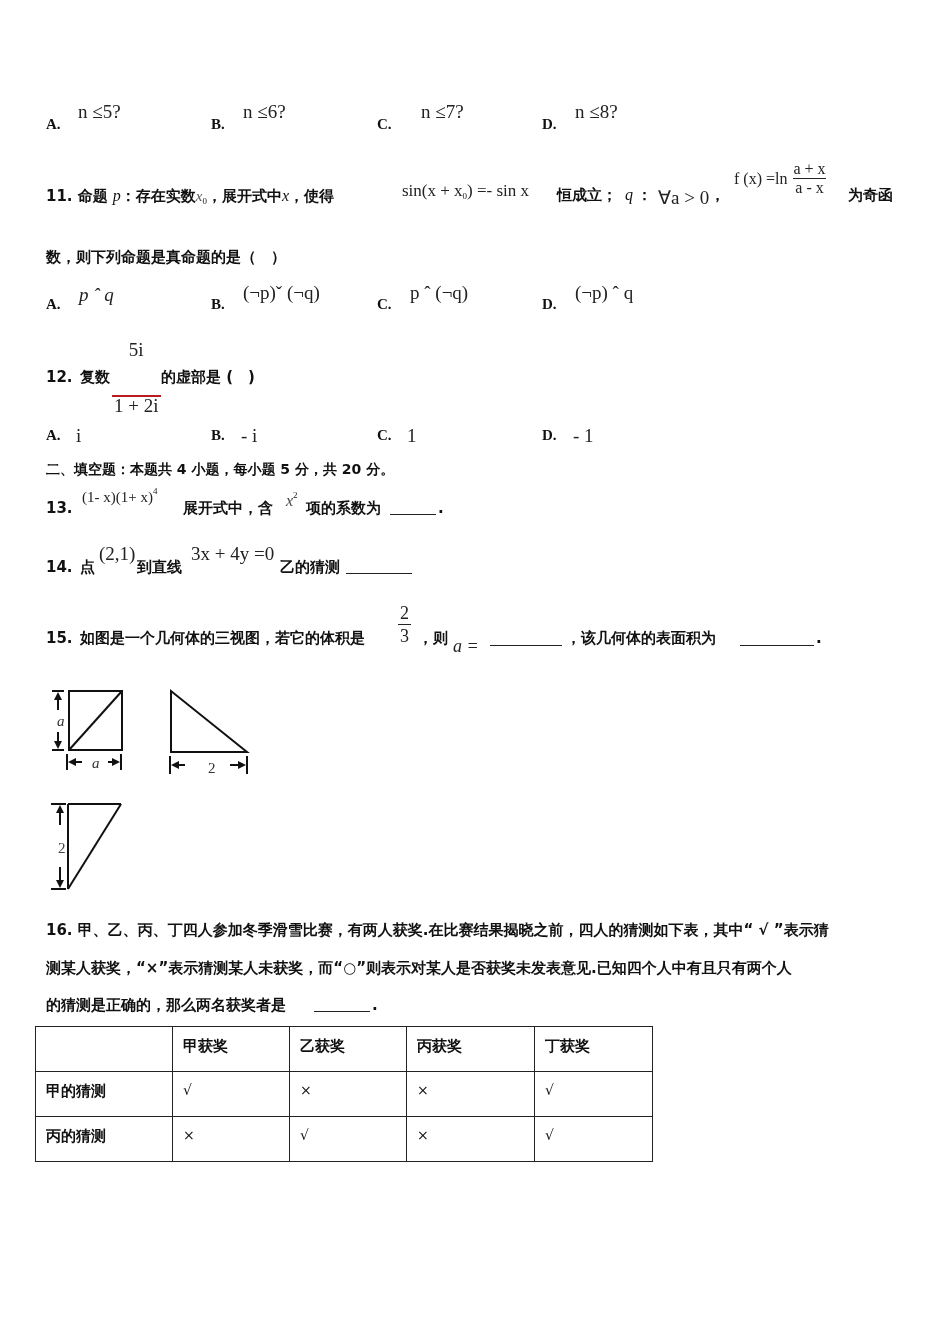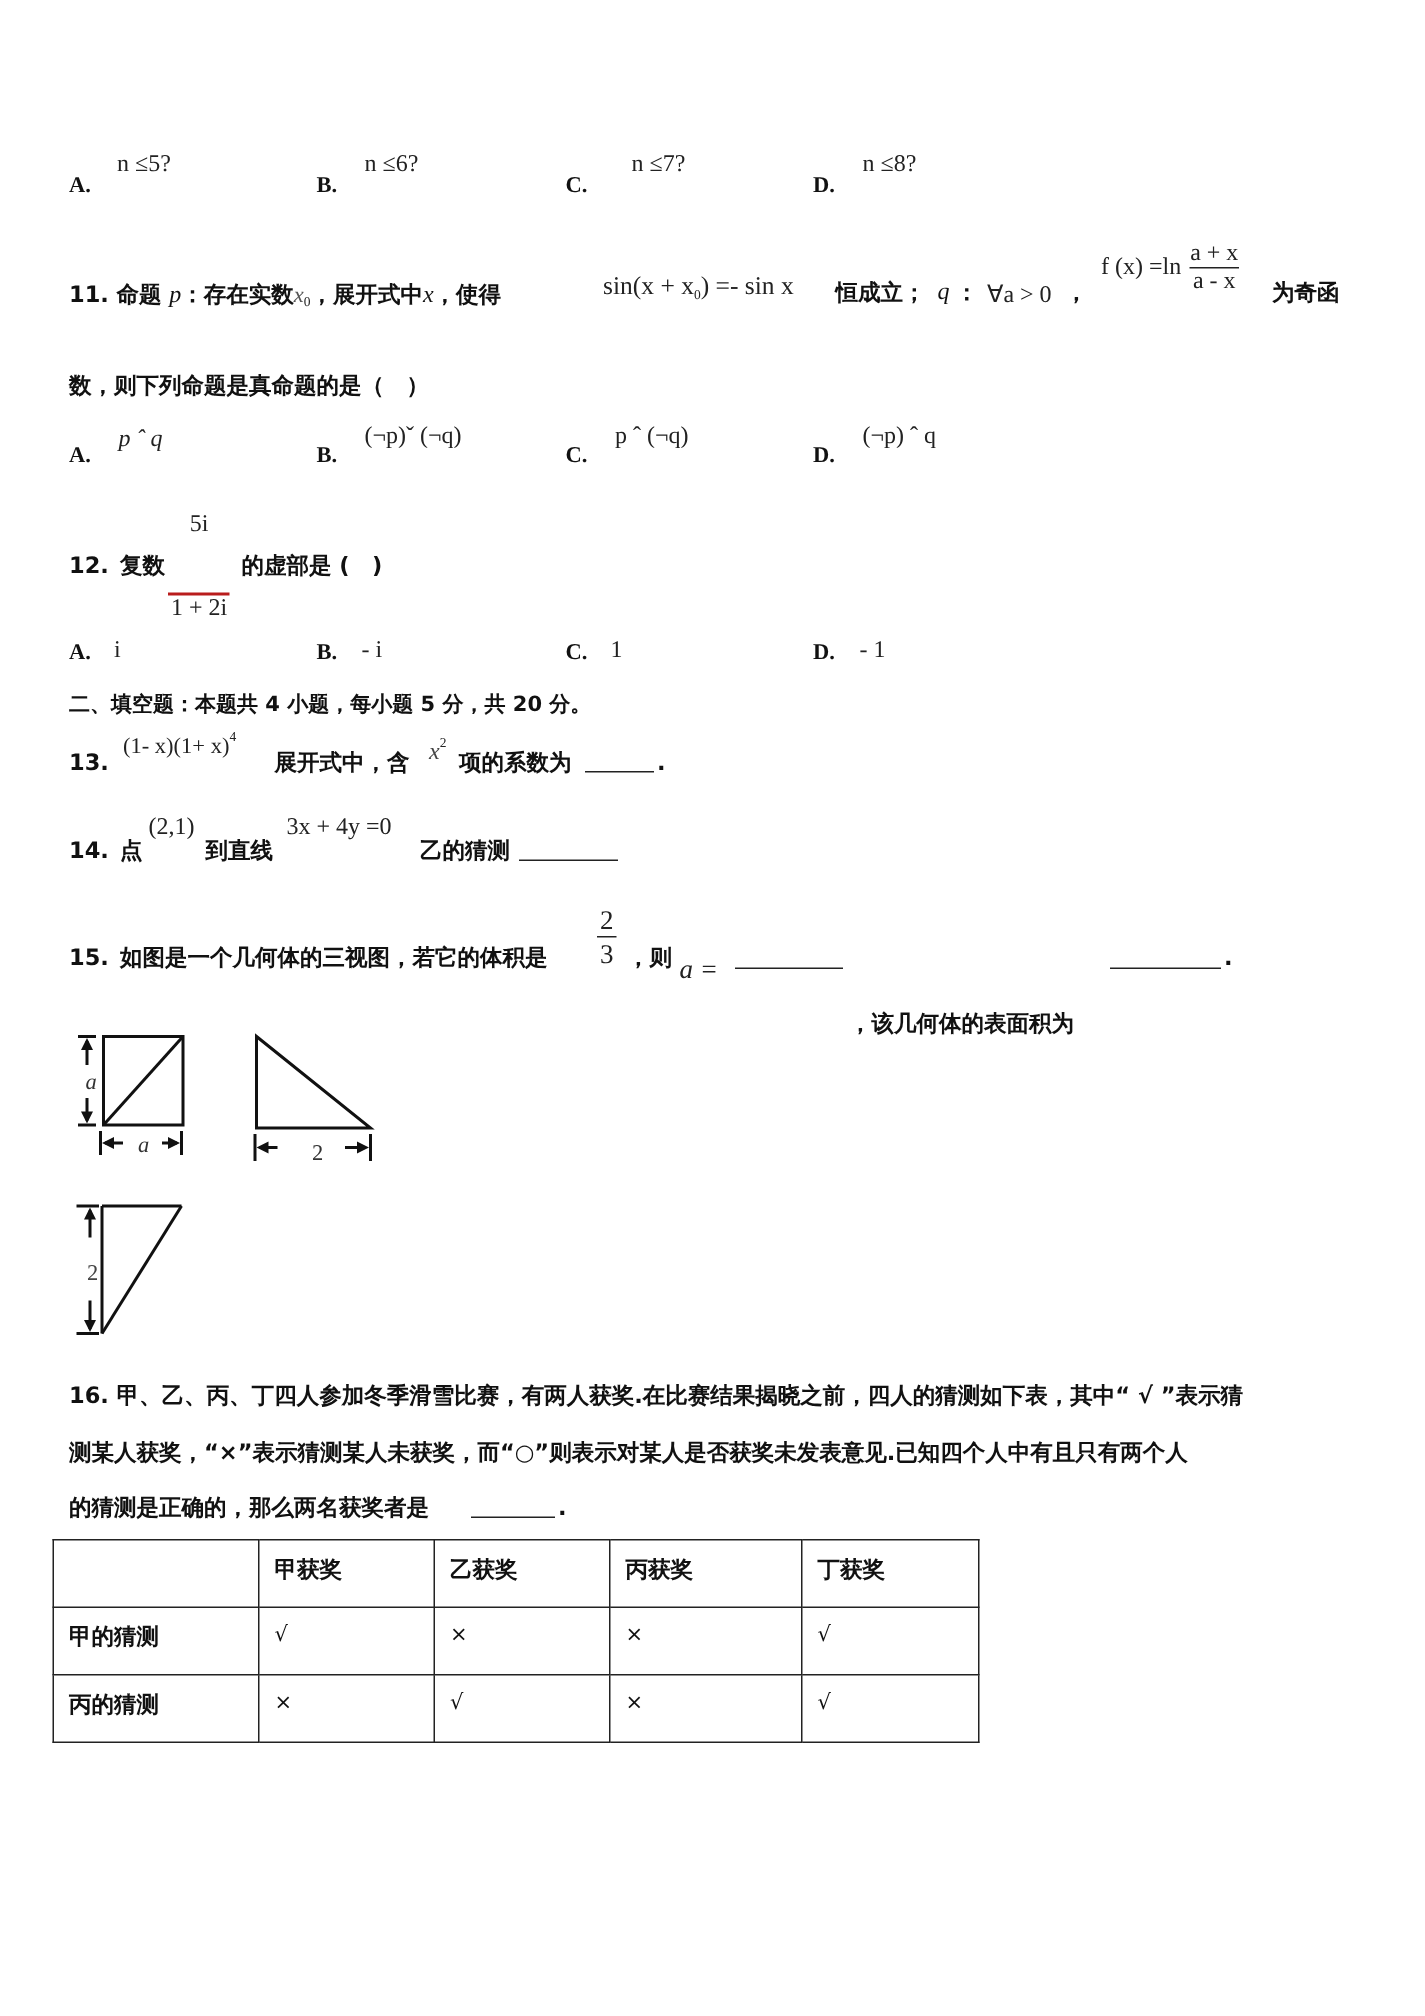--- a/index.html
+++ b/index.html
@@ -3,21 +3,21 @@
 <meta charset="utf-8">
 <style>
   html, body { margin: 0; padding: 0; background: #ffffff; }
   body {
     width: 950px; height: 1344px; position: relative; overflow: hidden;
     font-family: "DejaVu Sans", sans-serif; color: #111;
   }
   .abs { position: absolute; white-space: nowrap; }
   .cn { font-family: "DejaVu Sans", sans-serif; font-weight: bold; font-size: 15px; }
   .lbl { font-family: "Liberation Serif", serif; font-weight: bold; font-size: 15px; }
-  .m { font-family: "Liberation Serif", serif; font-size: 16px; color: #222; }
+  .m { font-family: "Liberation Serif", serif; font-size: 19px; color: #222; }
   .mi { font-family: "Liberation Serif", serif; font-style: italic; }
   .sub { font-size: 9px; vertical-align: -3px; }
   .sup { font-size: 9px; vertical-align: 8px; }
   .frac { display: inline-flex; flex-direction: column; align-items: center; vertical-align: middle; }
   .frac .num { padding: 0 2px; line-height: 18px; }
   .frac .den { border-top: 1px solid #222; padding: 0 2px; line-height: 18px; }
   .blank { display: inline-block; border-bottom: 1px solid #222; height: 14px; vertical-align: baseline; }
   table.guess {
     position: absolute; left: 35px; top: 1026px; border-collapse: collapse;
     font-family: "DejaVu Sans", sans-serif; font-size: 15px;
@@ -128,21 +128,21 @@
   <span class="abs cn" style="left:80px;top:629px;">如图是一个几何体的三视图，若它的体积是</span>
   <div class="abs m" style="left:398px;top:602px;font-size:18px;">
     <span class="frac">
       <span class="num" style="line-height:22px;">2</span>
       <span class="den" style="line-height:22px;">3</span>
     </span>
   </div>
   <span class="abs cn" style="left:418px;top:629px;">，则</span>
   <span class="abs m mi" style="left:453px;top:636px;font-size:18px;">a =</span>
   <span class="abs blank" style="left:490px;top:631px;width:72px;"></span>
-  <span class="abs cn" style="left:566px;top:629px;margin-top:44px;">，该几何体的表面积为</span>
+  <span class="abs cn" style="left:566px;top:629px;">，该几何体的表面积为</span>
   <span class="abs blank" style="left:740px;top:631px;width:74px;"></span>
   <span class="abs cn" style="left:816px;top:629px;">.</span>
 
   <svg style="left:40px;top:680px;" width="100" height="100">
     <g stroke="#111" stroke-width="2" fill="none">
       <rect x="29" y="11" width="53" height="59"></rect>
       <line x1="29" y1="70" x2="82" y2="11"></line>
       <line x1="12" y1="11" x2="24" y2="11"></line>
       <line x1="12" y1="70" x2="24" y2="70"></line>
       <line x1="18" y1="14" x2="18" y2="30"></line>

